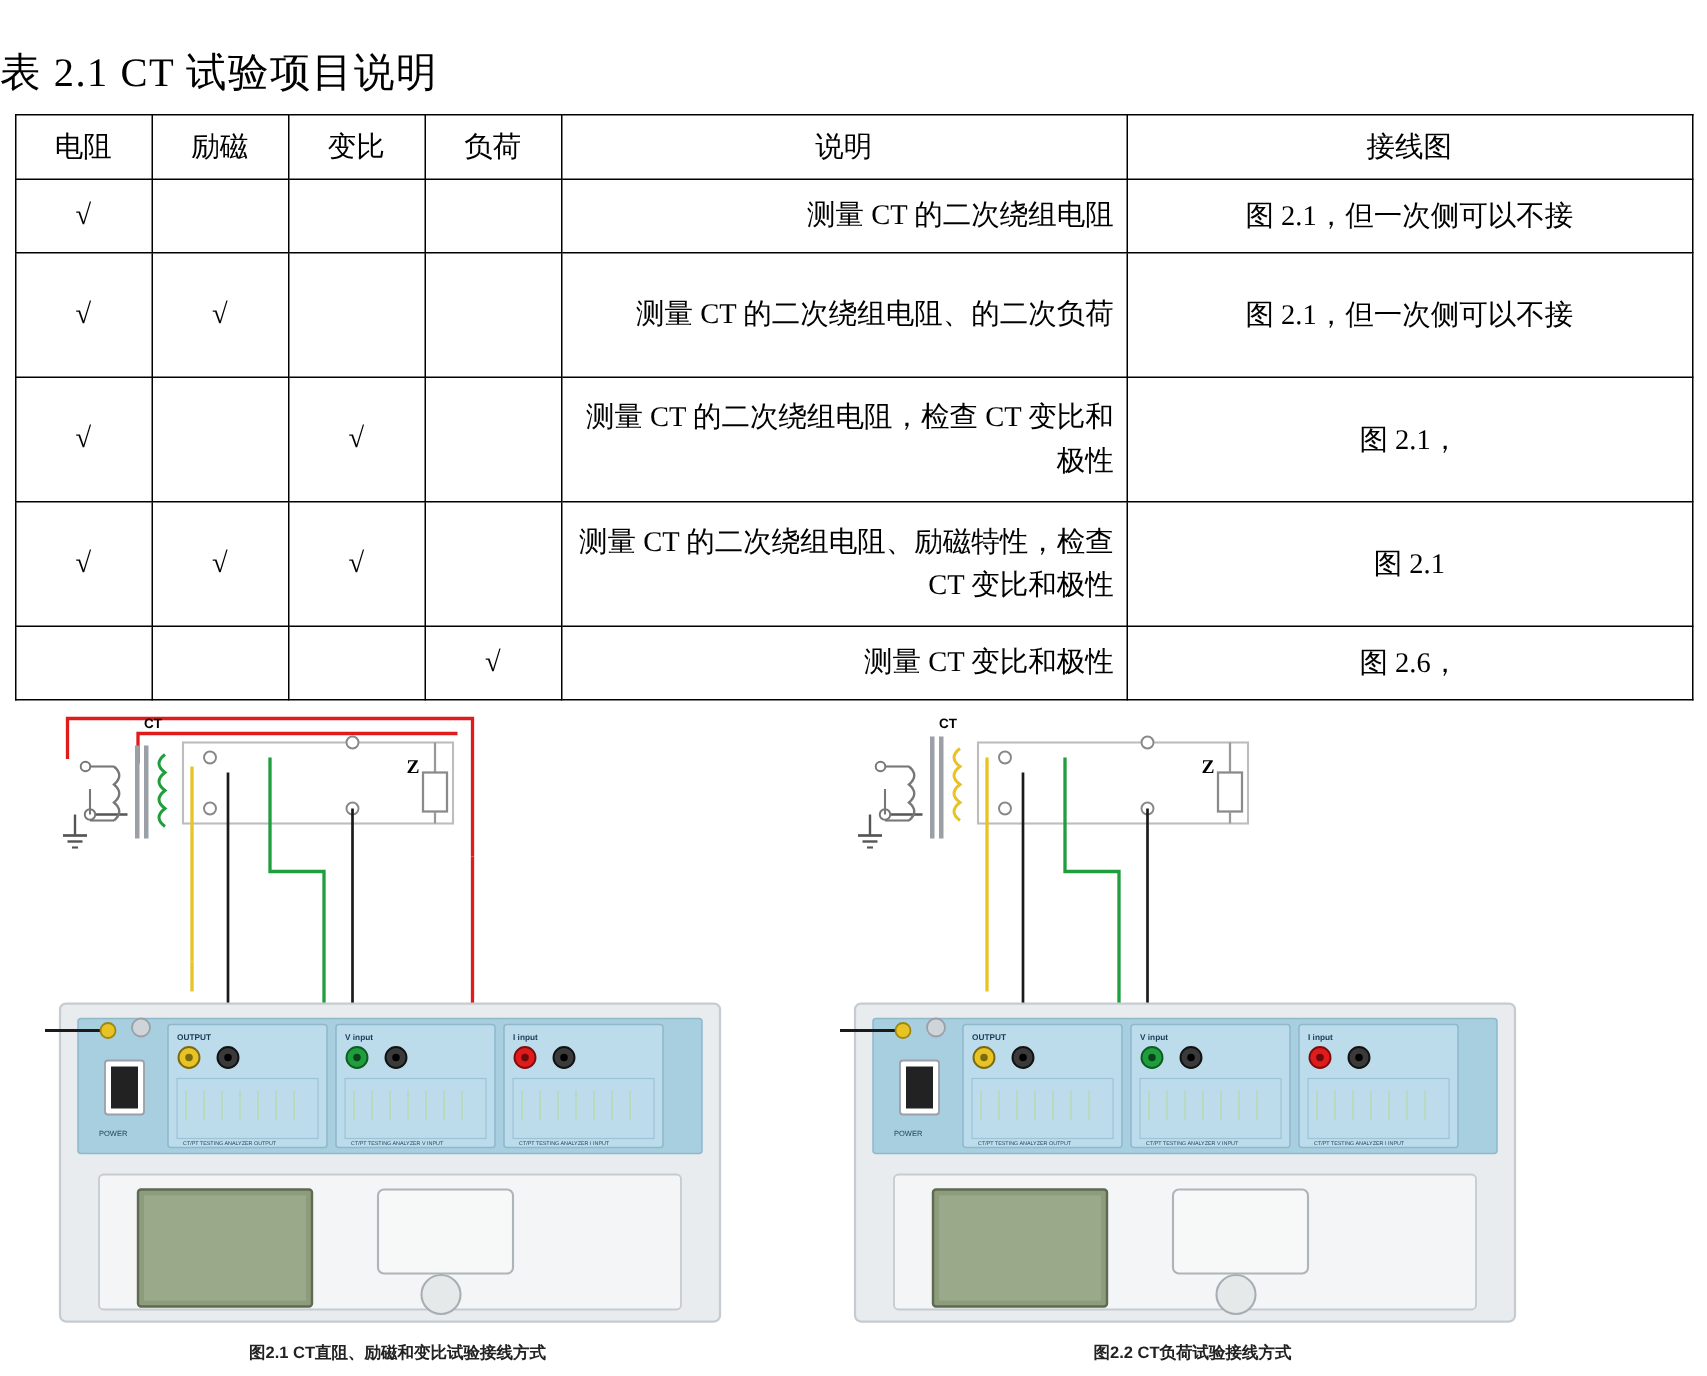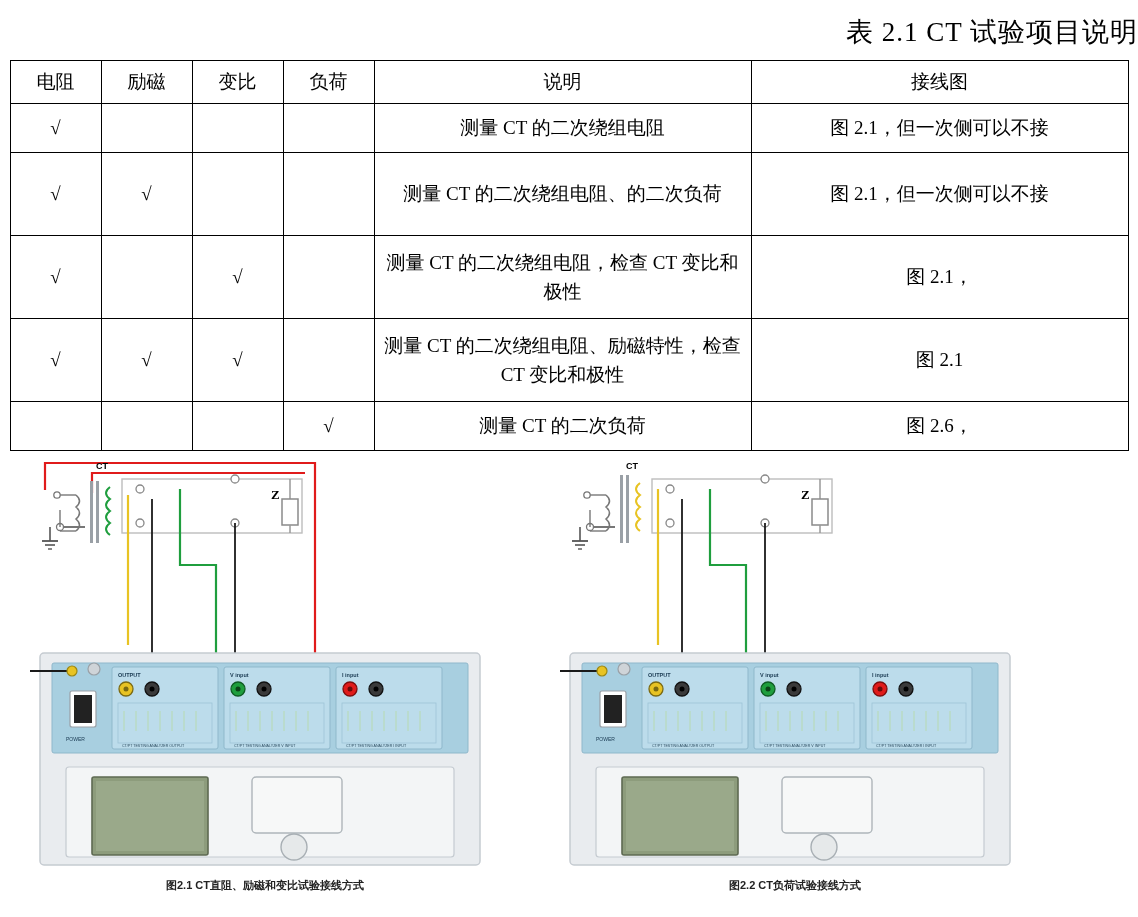--- a/index.html
+++ b/index.html
@@ -13,24 +13,24 @@
     font-family: "Liberation Serif", "DejaVu Serif", serif;
     color: #000000;
     overflow: hidden;
   }
   .page {
     position: relative;
     width: 1138px;
     height: 917px;
   }
   .doc-title {
-    text-align: right;
+    text-align: left;
     font-size: 27px;
     font-family: "Liberation Serif", "DejaVu Serif", serif;
-    padding-top: 14px;
+    padding-top: 30px;
     padding-bottom: 10px;
     letter-spacing: 1px;
   }
   table.ct-table {
     border-collapse: collapse;
     margin: 0 auto;
     width: 1096px;
     table-layout: fixed;
   }
   table.ct-table td, table.ct-table th {
@@ -46,21 +46,21 @@
     height: 30px;
   }
   .col-narrow { width: 74px; }
   .col-desc { width: 360px; }
   .col-diag { width: 360px; }
   td.mark {
     text-align: center;
     font-size: 20px;
   }
   td.desc {
-    text-align: center;
+    text-align: right;
     line-height: 1.55;
     padding-left: 12px;
   }
   td.diag {
     text-align: center;
     padding-left: 12px;
   }
   .row-h1 td { height: 36px; }
   .row-h2 td { height: 70px; }
   .figures {
@@ -138,21 +138,21 @@
         <td class="mark">√</td>
         <td class="mark"></td>
         <td class="desc">测量 CT 的二次绕组电阻、励磁特性，检查 CT 变比和极性</td>
         <td class="diag">图 2.1</td>
       </tr>
       <tr class="row-h1">
         <td class="mark"></td>
         <td class="mark"></td>
         <td class="mark"></td>
         <td class="mark">√</td>
-        <td class="desc">测量 CT 的二次负荷</td>
+        <td class="desc">测量 CT 变比和极性</td>
         <td class="diag">图 2.6，</td>
       </tr>
     </tbody>
   </table>
 
   <div class="figures">
 
     <div class="fig fig-left">
       <svg width="470" height="425" viewBox="0 0 470 425">
 

